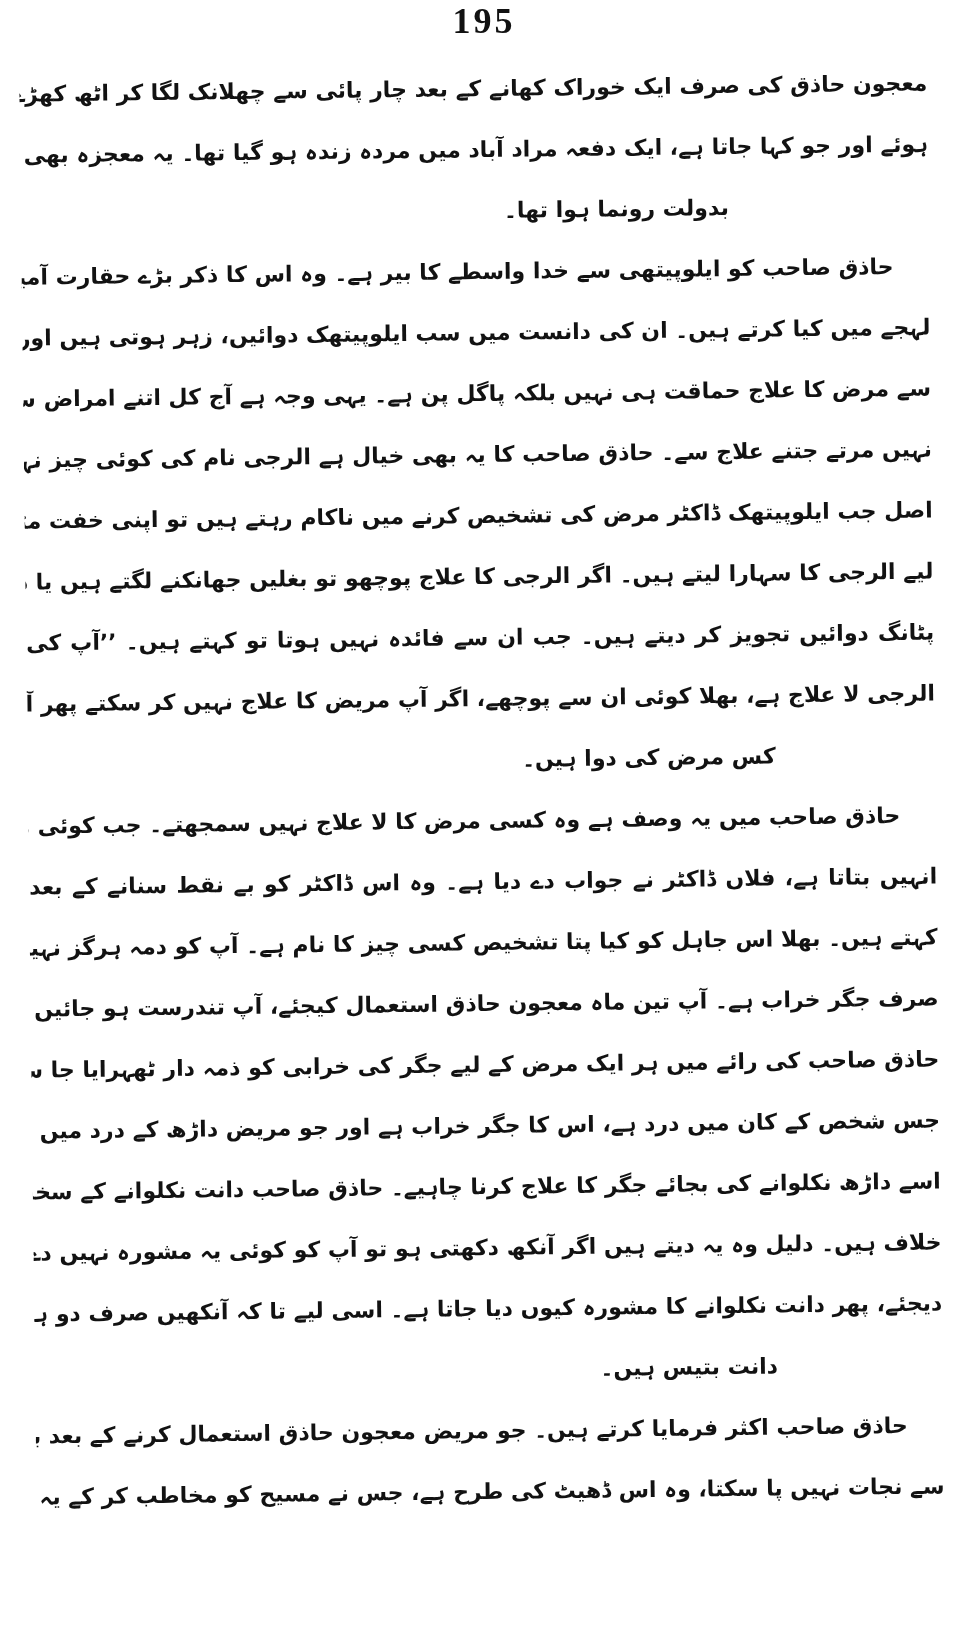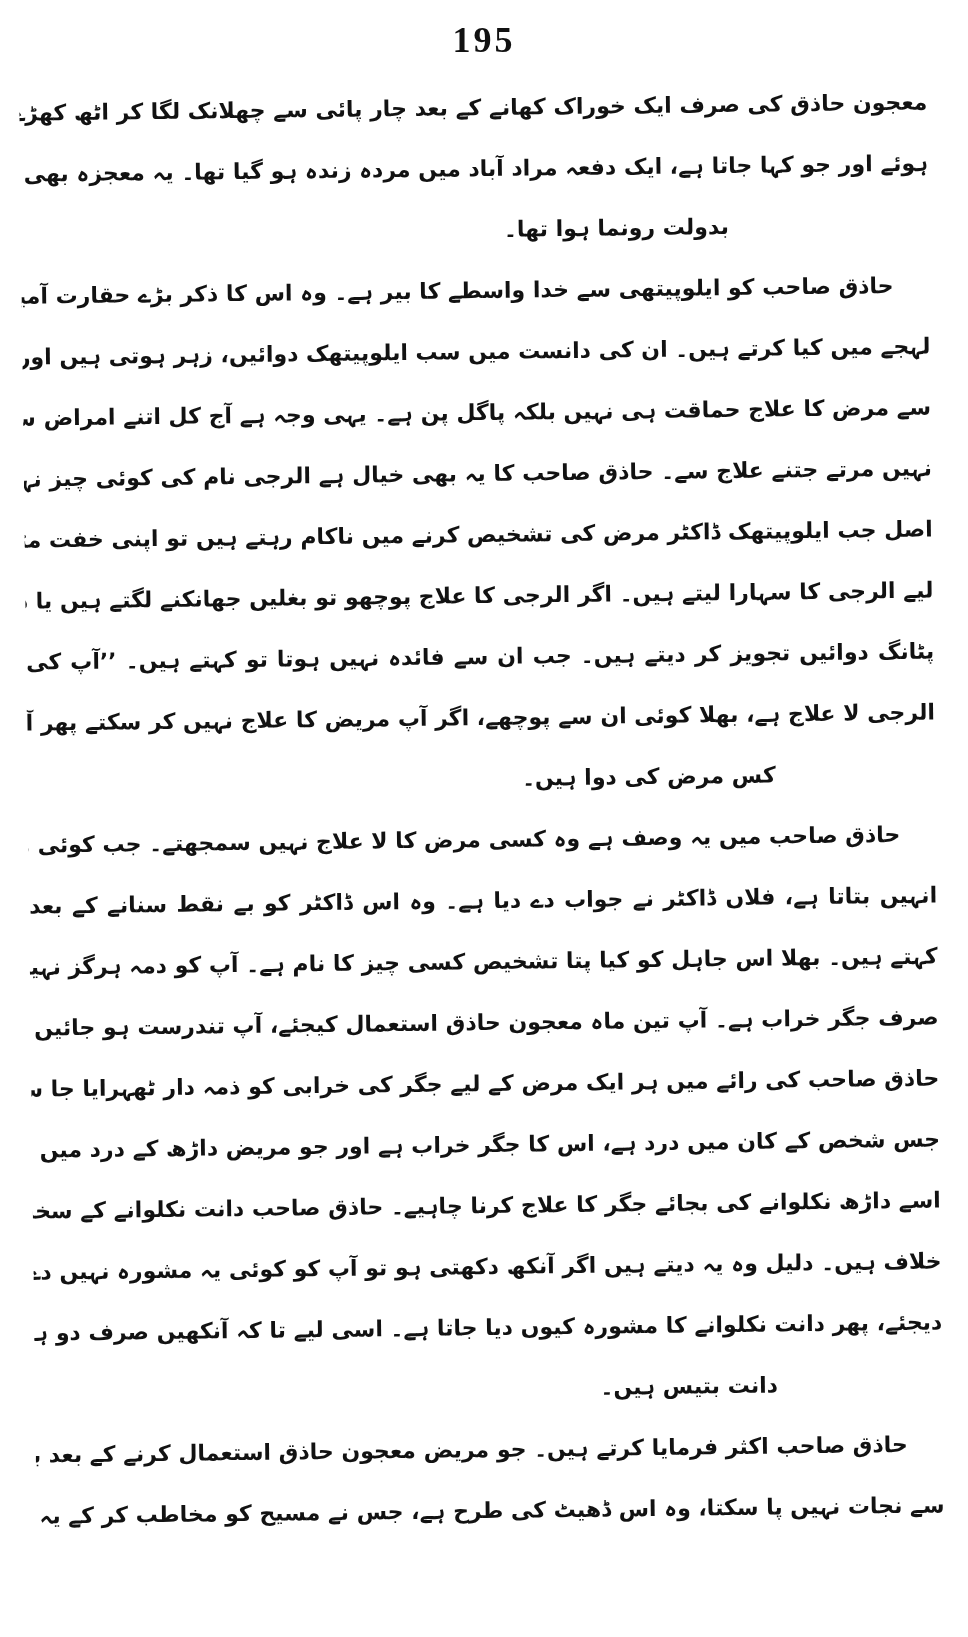--- a/index.html
+++ b/index.html
@@ -9,21 +9,21 @@
   }
   .page {
     position: relative;
     width: 968px;
     height: 1637px;
     background: #ffffff;
     overflow: hidden;
     font-family: "DejaVu Sans", sans-serif;
   }
   .pageno {
-    margin-top: 19px;
+    margin-top: 0;
     text-align: center;
     font-family: "Liberation Serif", serif;
     font-size: 36px;
     font-weight: bold;
     letter-spacing: 3px;
     color: #111111;
   }
   .text {
     direction: rtl;
     margin-top: 16px;

